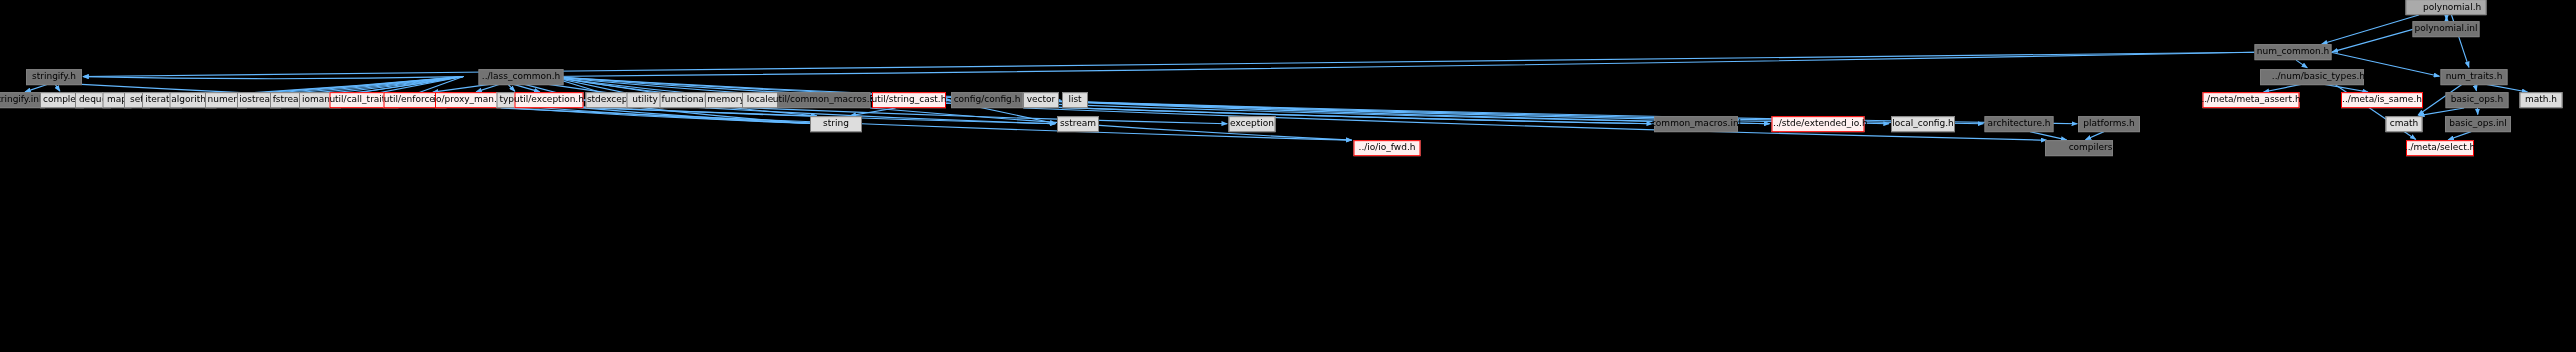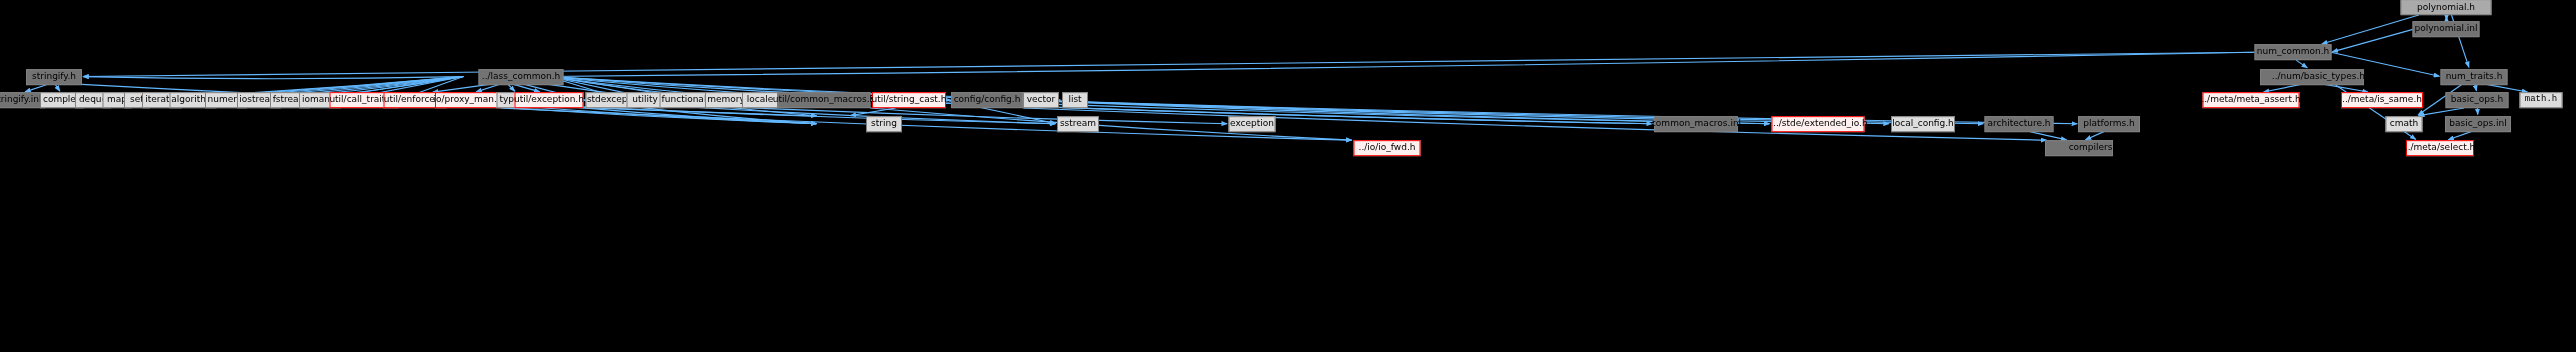--- a/index.html
+++ b/index.html
@@ -89,21 +89,21 @@
         <path d="M1430,140 Q2101.0003013027053,162.47545382662892 2772.0006026054107,172.95090765325784" fill="none" stroke="#63b8ff" stroke-width="1.6" marker-end="url(#ah)"></path>
         <path d="M1430,140 Q2166.5002501789945,162.47763271586905 2903.000500357989,172.95526543173807" fill="none" stroke="#63b8ff" stroke-width="1.6" marker-end="url(#ah)"></path>
         <path d="M1430,151 Q2145.0004933867594,179.4685909234666 2860.0009867735193,195.9371818469332" fill="none" stroke="#63b8ff" stroke-width="1.6" marker-end="url(#ah)"></path>
         <path d="M1430,140 Q1951.5004982423427,162.4684367866003 2473.0009964846854,172.9368735732006" fill="none" stroke="#63b8ff" stroke-width="1.6" marker-end="url(#ah)"></path>
         <path d="M2836.94,184 Q2862.5245793645736,189.77964895284043 2888.109158729147,195.55929790568084" fill="none" stroke="#63b8ff" stroke-width="1.6" marker-end="url(#ah)"></path>
         <path d="M2940.26,184 Q2927.416645902973,189.60029975161058 2914.573291805946,195.20059950322113" fill="none" stroke="#63b8ff" stroke-width="1.6" marker-end="url(#ah)"></path>
         <path d="M700,151 Q1294.5007130283852,179.46224356530422 1889.0014260567705,195.92448713060844" fill="none" stroke="#63b8ff" stroke-width="1.6" marker-end="url(#ah)"></path>
       </g>
   </svg>
   <div id="nodes">
-      <div class="node root" style="left: 2446px; top: 7.2px; width: 91px;">
+      <div class="node root" style="left: 2446px; top: 7.2px; width: 81px; justify-content: flex-end;">
         <span>polynomial.h</span>
       </div>
       <div class="node " style="left: 2446px; top: 29px; width: 67px;">
         <span>polynomial.inl</span>
       </div>
       <div class="node " style="left: 2293px; top: 52px; width: 77px;">
         <span>num_common.h</span>
       </div>
       <div class="node " style="left: 2312px; top: 77px; width: 104px; padding-left: 17px;">
         <span>../num/basic_types.h</span>
@@ -197,24 +197,24 @@
       </div>
       <div class="node link" style="left: 2251px; top: 100px; width: 97px;">
         <span>../meta/meta_assert.h</span>
       </div>
       <div class="node link" style="left: 2382px; top: 100px; width: 82px;">
         <span>../meta/is_same.h</span>
       </div>
       <div class="node " style="left: 2477px; top: 100px; width: 63px;">
         <span>basic_ops.h</span>
       </div>
-      <div class="node std" style="left: 2541px; top: 100px; width: 43px; font-family: Liberation Mono, monospace;">
+      <div class="node std" style="left: 2541px; top: 100px; width: 43px;">
         <span>math.h</span>
       </div>
-      <div class="node std" style="left: 884px; top: 124px; width: 36px;">
+      <div class="node std" style="left: 836px; top: 124px; width: 52px;">
         <span>string</span>
       </div>
       <div class="node std" style="left: 1078px; top: 124px; width: 42px;">
         <span>sstream</span>
       </div>
       <div class="node std" style="left: 1252px; top: 124px; width: 47px;">
         <span>exception</span>
       </div>
       <div class="node " style="left: 1696px; top: 124px; width: 84px;">
         <span>common_macros.inl</span>

